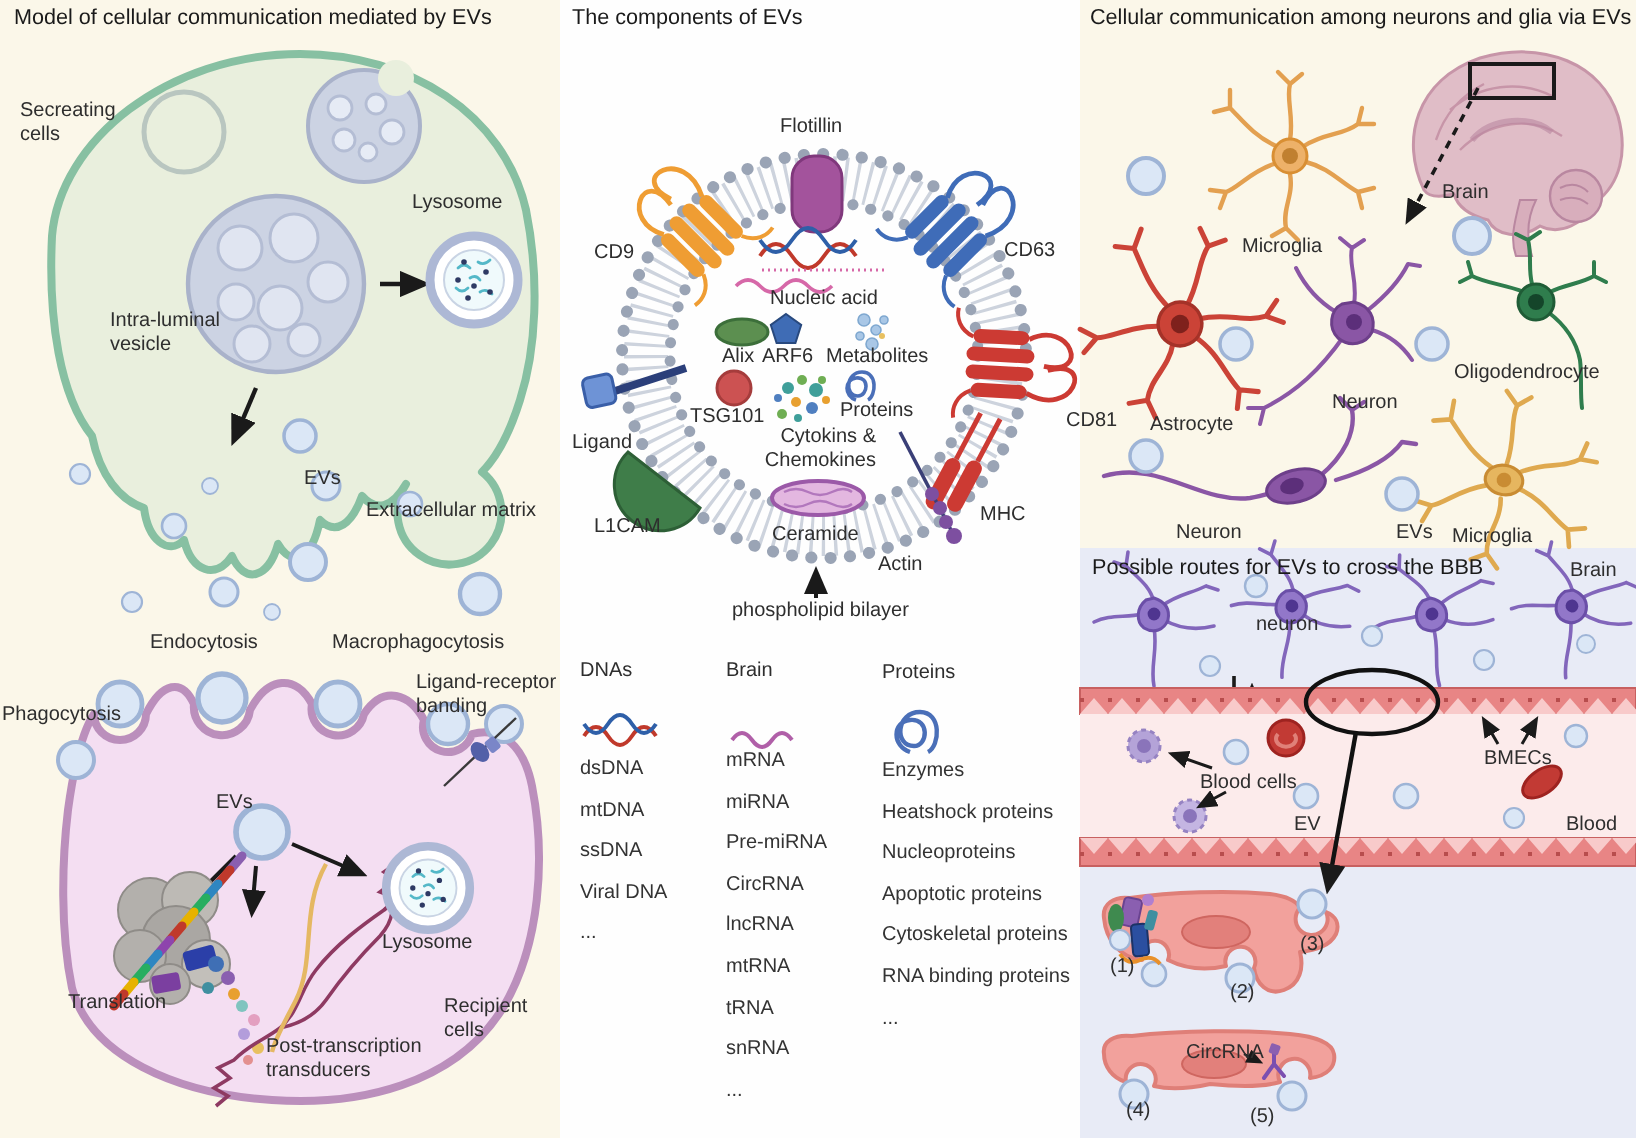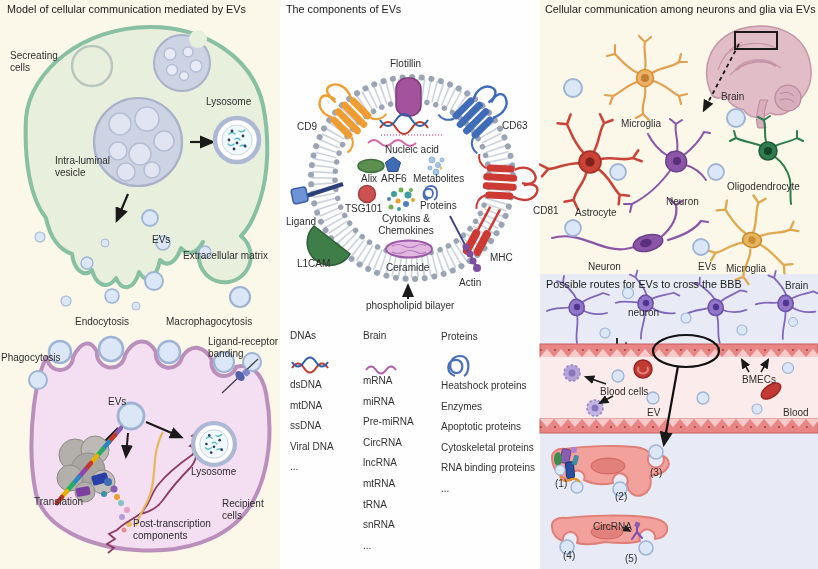--- a/index.html
+++ b/index.html
@@ -1,21 +1,21 @@
 <!DOCTYPE html>
 <html><head>
 <meta charset="utf-8">
 <style>
   html,body{margin:0;padding:0}
   .stage{position:relative;width:818px;height:569px;background:#fde047;overflow:hidden;
          font-family:"Liberation Sans",sans-serif;}
   svg.art{position:absolute;left:0;top:0}
   .lbl{position:absolute;font-size:10px;color:#2e2e2e;line-height:11.5px;white-space:nowrap}
   .wrap{white-space:normal}
-  .ctr{text-align:center}
+  .ctr{text-align:right}
   .ttl{position:absolute;font-size:10.8px;color:#1a1a1a;line-height:13px;white-space:nowrap}
   .col{position:absolute;font-size:10px;color:#333}
   .col div{height:20.6px;line-height:20.6px;white-space:nowrap}
   .routes{position:absolute;font-size:9px;color:#222}
   .routes div{height:20.6px;line-height:20.6px;white-space:nowrap}
 </style>
 </head>
 <body>
 
 <div class="stage">
@@ -379,41 +379,41 @@
 <div class="lbl" style="left:206px;top:96px">Lysosome</div>
 <div class="lbl wrap" style="left:55px;top:155px;width:84px">Intra-luminal vesicle</div>
 <div class="lbl" style="left:152px;top:234px">EVs</div>
 <div class="lbl" style="left:183px;top:250px">Extracellular matrix</div>
 <div class="lbl" style="left:75px;top:316px">Endocytosis</div>
 <div class="lbl" style="left:166px;top:316px">Macrophagocytosis</div>
 <div class="lbl" style="left:1px;top:352px">Phagocytosis</div>
 <div class="lbl wrap" style="left:208px;top:336px;width:74px">Ligand-receptor banding</div>
 <div class="lbl" style="left:108px;top:396px">EVs</div>
 <div class="lbl" style="left:34px;top:496px">Translation</div>
-<div class="lbl wrap" style="left:133px;top:518px;width:118px">Post-transcription components</div>
+<div class="lbl wrap" style="left:133px;top:518px;width:118px">Post-transcription transducers</div>
 <div class="lbl" style="left:191px;top:466px">Lysosome</div>
 <div class="lbl wrap" style="left:222px;top:498px;width:58px">Recipient cells</div>
 
 <div class="ttl" style="left:286px;top:3px">The components of EVs</div>
 <div class="lbl" style="left:390px;top:58px">Flotillin</div>
 <div class="lbl" style="left:297px;top:121px">CD9</div>
 <div class="lbl" style="left:502px;top:120px">CD63</div>
 <div class="lbl" style="left:385px;top:144px">Nucleic acid</div>
 <div class="lbl" style="left:361px;top:173px">Alix</div>
 <div class="lbl" style="left:381px;top:173px">ARF6</div>
 <div class="lbl" style="left:413px;top:173px">Metabolites</div>
 <div class="lbl" style="left:345px;top:203px">TSG101</div>
 <div class="lbl" style="left:420px;top:200px">Proteins</div>
 <div class="lbl wrap ctr" style="left:374px;top:213px;width:64px">Cytokins &amp; Chemokines</div>
 <div class="lbl" style="left:533px;top:205px">CD81</div>
 <div class="lbl" style="left:286px;top:216px">Ligand</div>
 <div class="lbl" style="left:297px;top:258px">L1CAM</div>
 <div class="lbl" style="left:386px;top:262px">Ceramide</div>
 <div class="lbl" style="left:490px;top:252px">MHC</div>
-<div class="lbl" style="left:459px;top:277px">Actin</div>
+<div class="lbl" style="left:439px;top:277px">Actin</div>
 <div class="lbl" style="left:366px;top:300px">phospholipid bilayer</div>
 
 <div class="lbl" style="left:290px;top:330px">DNAs</div>
 <div class="lbl" style="left:363px;top:330px">Brain</div>
 <div class="lbl" style="left:441px;top:331px">Proteins</div>
 <div class="col" style="left:290px;top:375px">
   <div>dsDNA</div>
   <div>mtDNA</div>
   <div>ssDNA</div>
   <div>Viral DNA</div>
@@ -424,22 +424,23 @@
   <div>miRNA</div>
   <div>Pre-miRNA</div>
   <div>CircRNA</div>
   <div>lncRNA</div>
   <div>mtRNA</div>
   <div>tRNA</div>
   <div>snRNA</div>
   <div>...</div>
 </div>
 <div class="col" style="left:441px;top:376px">
+  <div>Enzymes</div>
   <div>Heatshock proteins</div>
-  <div>Enzymes</div>
+  <div>Nucleoproteins</div>
   <div>Apoptotic proteins</div>
   <div>Cytoskeletal proteins</div>
   <div>RNA binding proteins</div>
   <div>...</div>
 </div>
 
 <div class="ttl" style="left:545px;top:3px">Cellular communication among neurons and glia via EVs</div>
 <div class="lbl" style="left:621px;top:118px">Microglia</div>
 <div class="lbl" style="left:721px;top:91px">Brain</div>
 <div class="lbl" style="left:575px;top:207px">Astrocyte</div>

